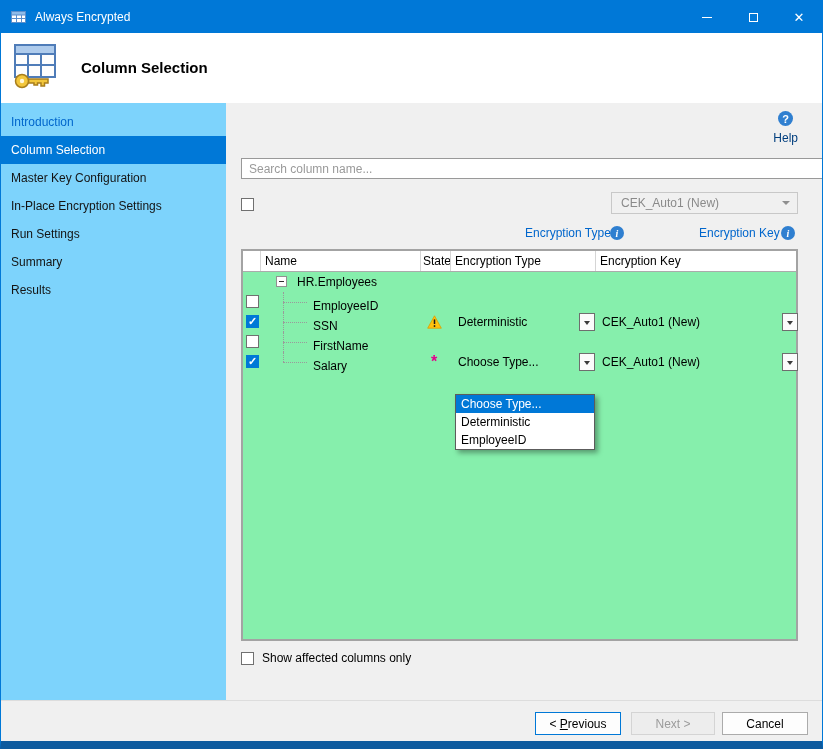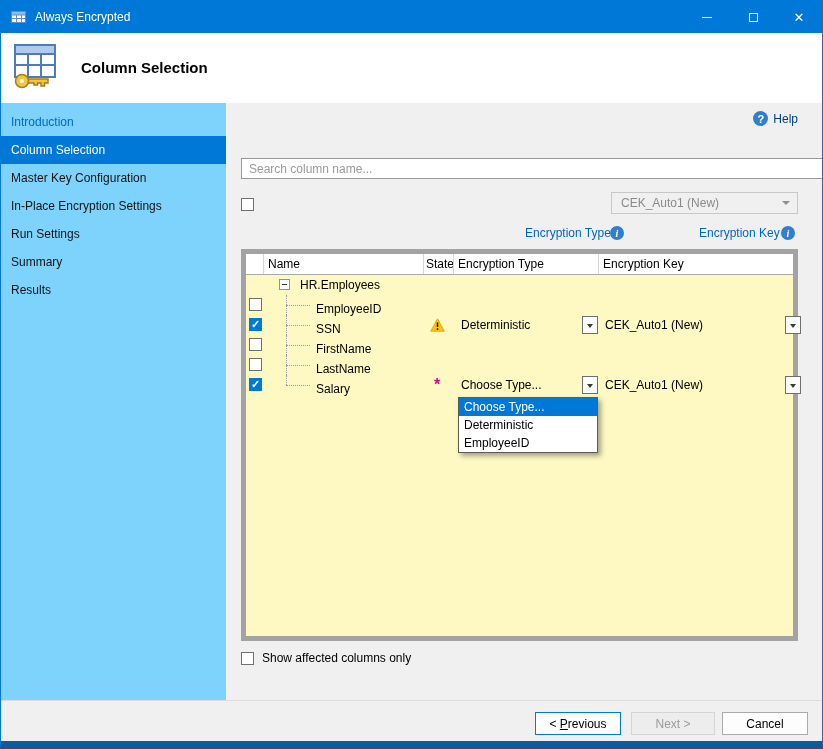--- a/index.html
+++ b/index.html
@@ -26,21 +26,21 @@
 
   
   .bodyrow { display:flex; height:597px; }
   .sidebar { width:225px; background:#7dd3fc; padding-top:5px; flex:0 0 auto; }
   .side-item { height:28px; line-height:28px; padding-left:10px; font-size:12px; color:#141414; cursor:pointer; white-space:nowrap; }
   .side-item.link { color:#0066CC; }
   .side-item.selected { background:#0078D7; color:#fff; }
 
   .main { position:relative; flex:1; background:#F0F0F0; }
 
-  .help { position:absolute; top:8px; right:24px; display:flex; align-items:center; gap:5px; cursor:pointer; }
+  .help { position:absolute; top:8px; right:24px; display:flex; align-items:center; gap:5px; cursor:pointer;flex-direction:column; }
   .help-icon { width:15px; height:15px; border-radius:50%; background:#2F7FD0; color:#fff; font-size:11px;
                font-weight:bold; display:flex; align-items:center; justify-content:center; }
   .help-icon::after { content:"?"; }
   .help-label { font-size:12px; color:#003E7E; }
 
   .search { position:absolute; left:15px; top:55px; width:645px; height:21px; border:1px solid #999;
             padding:0 7px; font:12px "Liberation Sans", sans-serif; color:#222; background:#fff; }
   .search::placeholder { color:#9A9A9A; }
 
   .cb { position:absolute; width:13px; height:13px; border:1px solid #707070; background:#fff; cursor:pointer; }
@@ -59,22 +59,22 @@
 
   .enc-type-link { position:absolute; left:299px; top:123px; font-size:12px; color:#0066CC; cursor:pointer; }
   .enc-key-link  { position:absolute; left:473px; top:123px; font-size:12px; color:#0066CC; cursor:pointer; }
   .info-icon { position:absolute; width:14px; height:14px; border-radius:50%; background:#2F7FD0; color:#fff;
                display:flex; align-items:center; justify-content:center; cursor:pointer; }
   .info-icon::after { content:"i"; font:italic bold 10px "Liberation Serif", serif; }
   .info-type { left:384px; top:123px; }
   .info-key  { left:555px; top:123px; }
 
   
-  .grid { position:absolute; left:15px; top:146px; width:557px; height:392px; background:#fef9c3;
-          border:5px solid #a3a3a3; font-size:12px; }
+  .grid { position:absolute; left:15px; top:146px; width:557px; height:392px; background:#86efac;
+          border:2px solid #a3a3a3; font-size:12px; }
   .grid-header { display:flex; height:21px; border-bottom:1px solid #ABABAB; background:#fff; }
   .gh-cell { display:flex; align-items:center; padding-left:4px; border-right:1px solid #D5D5D5;
              color:#000; overflow:hidden; white-space:nowrap; }
   .gh-check { width:18px; padding-left:0; }
   .gh-name  { width:160px; }
   .gh-state { width:30px; padding-left:2px; }
   .gh-type  { width:145px; }
   .gh-key   { flex:1; border-right:none; }
 
   .grid-row { position:relative; height:20px; }
@@ -232,25 +232,20 @@
               </span>
           </div>
         </div>
 
         <div class="grid-row">
           <span class="cb row-cb"></span>
           <span class="tree"></span>
           <span class="row-name">FirstName</span>
         </div>
 
-        <div class="grid-row">
-          <span class="cb row-cb"></span>
-          <span class="tree"></span>
-          <span class="row-name">LastName</span>
-        </div>
 
         <div class="grid-row">
           <span class="cb row-cb checked"></span>
           <span class="tree last"></span>
           <span class="row-name">Salary</span>
           <span class="req-marker">*</span>
           <div class="combo type-combo">
             <span class="combo-text">Choose Type...</span>
             <span class="combo-arrow">
                 <i class="caret"></i>

